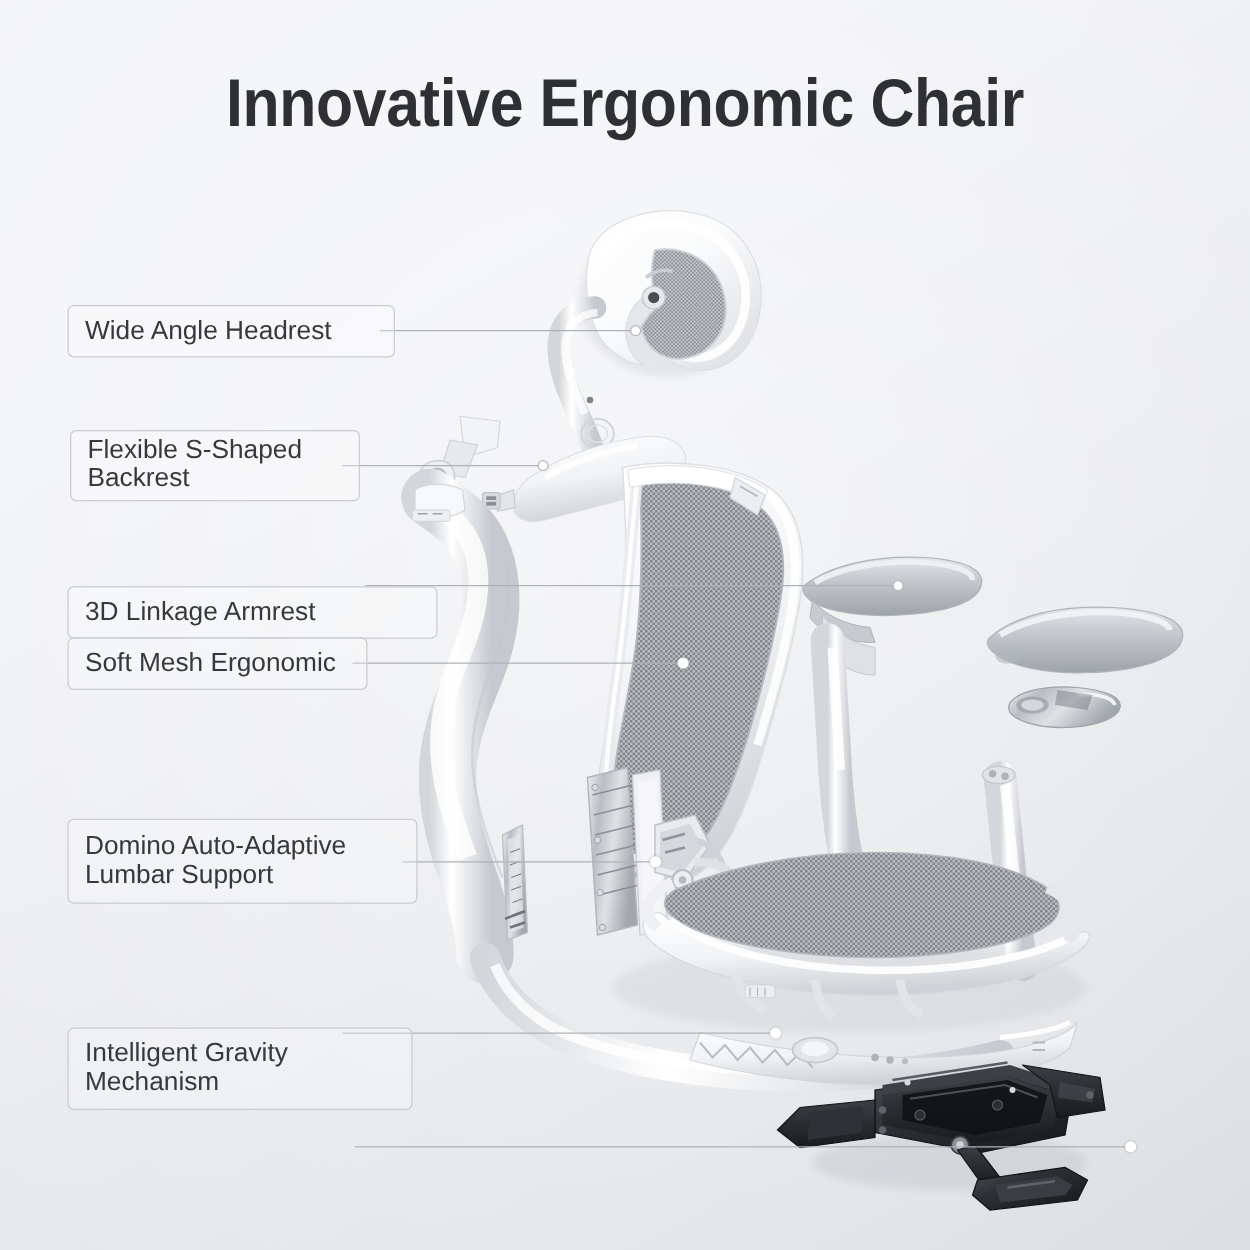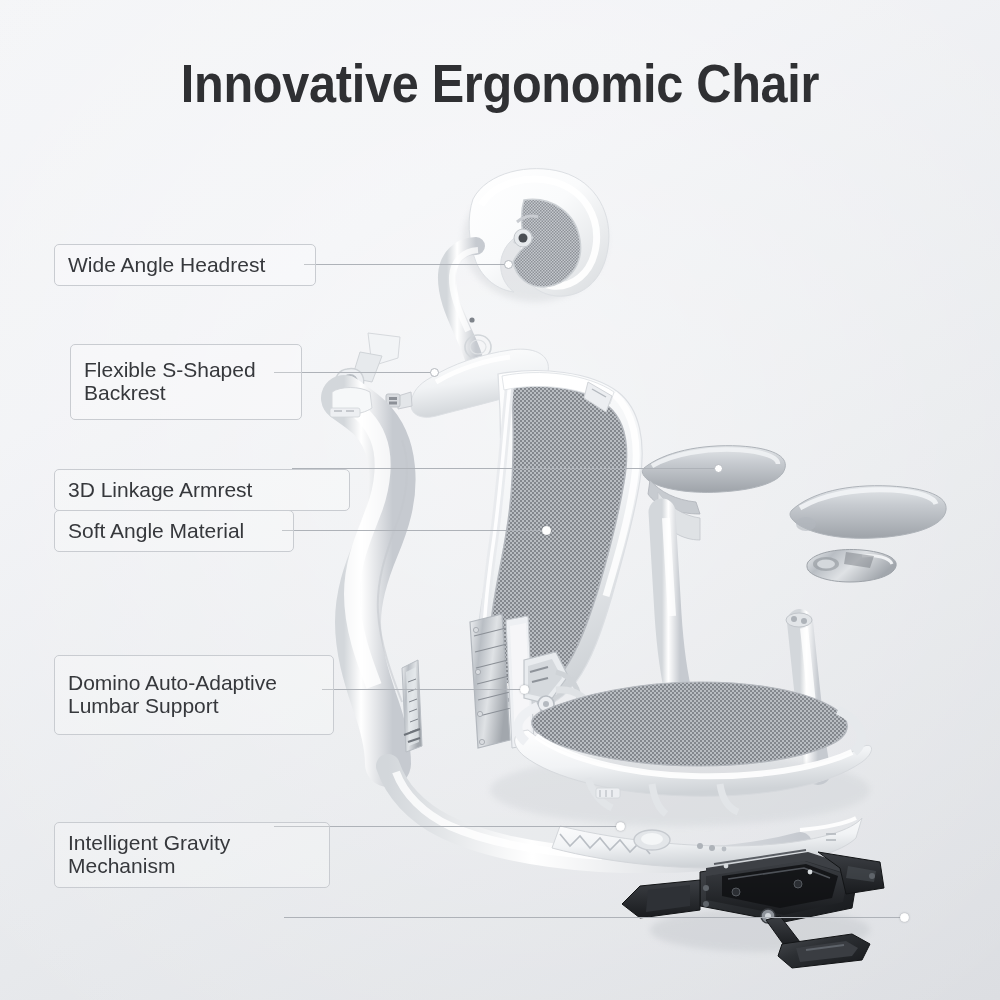--- a/index.html
+++ b/index.html
@@ -430,27 +430,27 @@
 
     <div class="leader" style="left:274px; top:826px; width:346px;"></div>
     <div class="leader-dot solid" style="left:616px; top:822px;"></div>
 
     <div class="leader" style="left:284px; top:917px; width:620px;"></div>
     <div class="leader-dot solid" style="left:900px; top:913px;"></div>
   </div>
 
   <div class="callout" style="left:42px; top:244px; width:262px; height:42px;">Wide Angle Headrest</div>
 
-  <div class="callout two-line" style="left:58px; top:344px; width:232px; height:76px;">Flexible S-Shaped
+  <div class="callout two-line" style="left:44px; top:344px; width:232px; height:57px;">Flexible S-Shaped
 Backrest</div>
 
   <div class="callout" style="left:42px; top:469px; width:296px; height:42px;">3D Linkage Armrest</div>
 
-  <div class="callout" style="left:42px; top:510px; width:240px; height:42px;">Soft Angle Material</div>
-
-  <div class="callout two-line" style="left:42px; top:655px; width:280px; height:80px;">Domino Auto-Adaptive
+  <div class="callout" style="left:42px; top:510px; width:240px; height:42px;">Soft Mesh Ergonomic</div>
+
+  <div class="callout two-line" style="left:42px; top:655px; width:280px; height:68px;">Domino Auto-Adaptive
 Lumbar Support</div>
 
   <div class="callout two-line" style="left:42px; top:822px; width:276px; height:66px;">Intelligent Gravity
 Mechanism</div>
 
 
 </div>
 
 </body></html>

